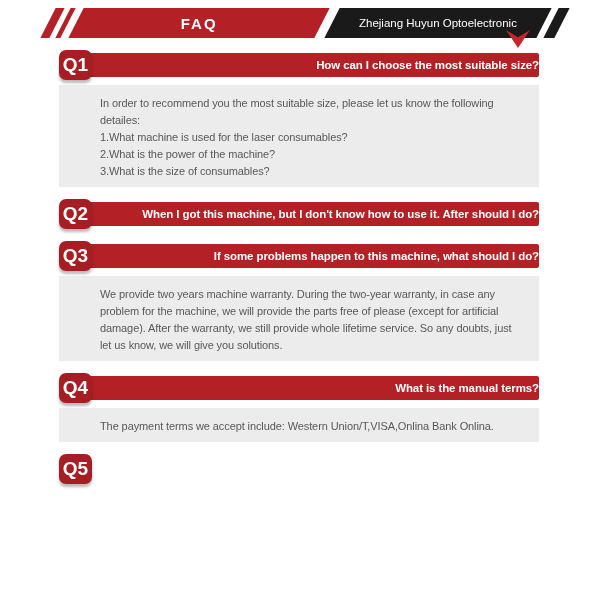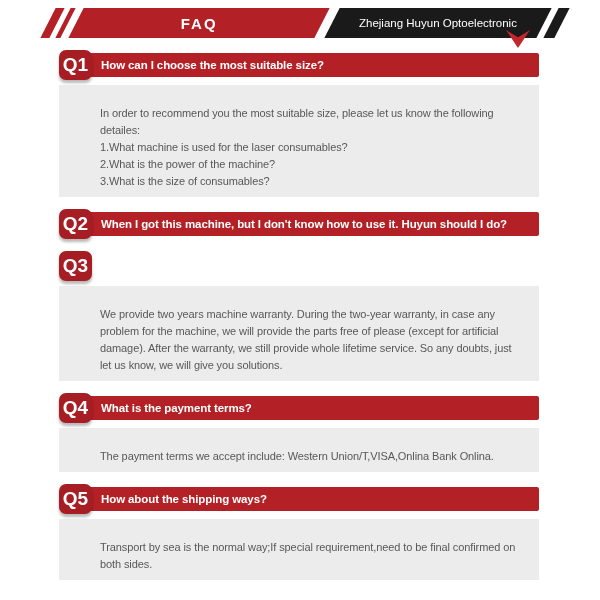--- a/index.html
+++ b/index.html
@@ -48,21 +48,21 @@
     z-index: 3;
   }
   
   .faq-list { margin: 12px 0 0 59px; width: 480px; }
   .faq-item { margin-bottom: 12px; }
   .q-row { position: relative; height: 30px; }
   .q-bar {
     position: absolute; left: 16px; right: 0; top: 3px; height: 24px;
     background: var(--accent-red);
     border-radius: 2px;
-    display: flex; align-items: center;
+    display: flex; align-items: center; justify-content: flex-end;
   }
   .q-text {
     color: #fff; font-size: 11.5px; font-weight: bold;
     letter-spacing: -0.1px;
     padding-left: 26px; white-space: nowrap;
   }
   .q-badge {
     position: absolute; left: 0; top: 0;
     width: 33px; height: 30px;
     background: var(--badge-red);
@@ -70,21 +70,21 @@
     color: #fff; font-size: 19px; font-weight: bold;
     display: flex; align-items: center; justify-content: center;
     box-shadow: 0 3px 3px rgba(0,0,0,0.28);
     z-index: 2;
   }
   .q-answer {
     margin-top: 5px;
     background: var(--answer-bg);
     color: var(--answer-text);
     font-size: 11px; line-height: 17px; letter-spacing: -0.1px;
-    padding: 20px 8px 7px 41px;
+    padding: 10px 8px 7px 41px;
     white-space: pre;
     overflow: hidden;
   }
 </style>
 </head>
 <body>
 
 <div class="page">
 
   <div class="topbar">
@@ -114,59 +114,57 @@
       <div class="q-answer">In order to recommend you the most suitable size, please let us know the following
 detailes:
 1.What machine is used for the laser consumables?
 2.What is the power of the machine?
 3.What is the size of consumables?</div>
     </div>
 
     <div class="faq-item">
       <div class="q-row">
         <div class="q-bar">
-          <span class="q-text">When I got this machine, but I don't know how to use it. Huyun should I do?</span>
+          <span class="q-text">When I got this machine, but I don't know how to use it. After should I do?</span>
         </div>
         <div class="q-badge">
           <span>Q2</span>
         </div>
       </div>
     </div>
 
     <div class="faq-item">
       <div class="q-row">
+        <div class="q-bar">
+          <span class="q-text">If some problems happen to this machine, what should I do?</span>
+        </div>
         <div class="q-badge">
           <span>Q3</span>
         </div>
       </div>
       <div class="q-answer">We provide two years machine warranty. During the two-year warranty, in case any
 problem for the machine, we will provide the parts free of please (except for artificial
 damage). After the warranty, we still provide whole lifetime service. So any doubts, just
 let us know, we will give you solutions.</div>
     </div>
 
     <div class="faq-item">
       <div class="q-row">
         <div class="q-bar">
-          <span class="q-text">What is the payment terms?</span>
+          <span class="q-text">What is the manual terms?</span>
         </div>
         <div class="q-badge">
           <span>Q4</span>
         </div>
       </div>
       <div class="q-answer">The payment terms we accept include: Western Union/T,VISA,Onlina Bank Onlina.</div>
     </div>
 
     <div class="faq-item">
       <div class="q-row">
-        <div class="q-bar">
-          <span class="q-text">How about the shipping ways?</span>
-        </div>
         <div class="q-badge">
           <span>Q5</span>
         </div>
       </div>
-      <div class="q-answer">Transport by sea is the normal way;If special requirement,need to be final confirmed on
-both sides.</div>
     </div>
 
   </div>
 </div>
 
 </body></html>

